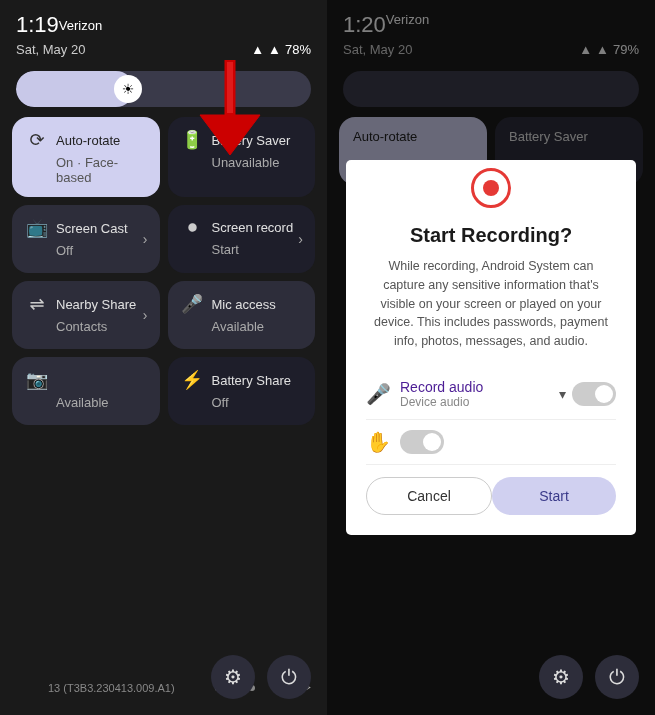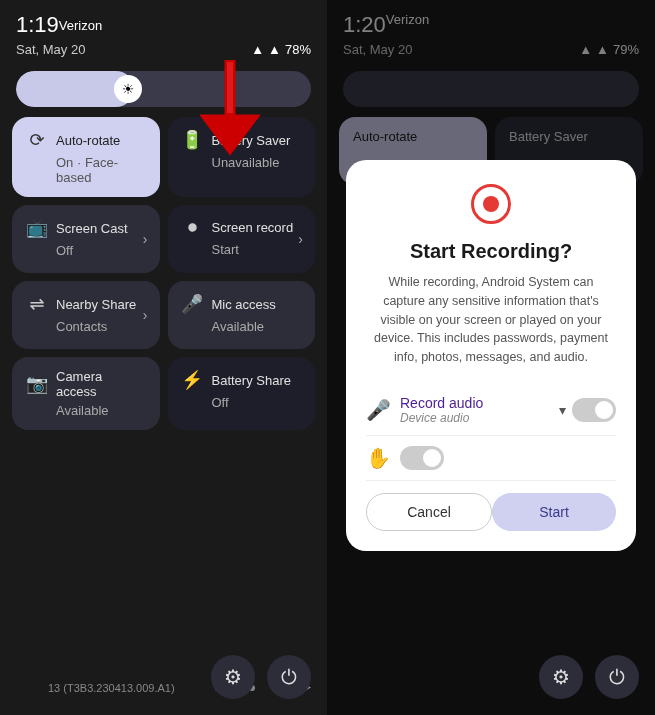--- a/index.html
+++ b/index.html
@@ -205,23 +205,23 @@
       background: rgba(0,0,0,0.5);
       z-index: 5;
       display: flex;
       align-items: flex-start;
       justify-content: center;
       padding-top: 160px;
     }
 
     .modal-card {
       background: #fff;
-      border-radius: 20px;
+      border-radius: 5px;
       width: 290px;
-      padding: 24px 20px 20px;
+      padding: 8px 20px 20px;
       position: relative;
       z-index: 10;
     }
 
     .modal-icon {
       text-align: center;
       margin-bottom: 12px;
     }
     .record-icon-circle {
       display: inline-block;
@@ -276,21 +276,20 @@
       flex: 1;
     }
     .option-label {
       font-size: 14px;
       font-weight: 500;
       color: #4c1d95;
     }
     .option-sub {
       font-size: 12px;
       color: #888;
-      font-style: italic;
     }
     .option-controls {
       display: flex;
       align-items: center;
       gap: 6px;
     }
     .dropdown-arrow {
       font-size: 14px;
       color: #555;
     }
@@ -484,21 +483,20 @@
       <div class="tile-top">
         <span class="tile-icon">🎤</span>
         <span class="tile-label">Mic access</span>
       </div>
       <span class="tile-sub">Available</span>
     </div>
 
     <div class="tile">
       <div class="tile-top">
         <span class="tile-icon">📷</span>
-        <span class="tile-label">Camera access</span>
       </div>
       <span class="tile-sub">Available</span>
     </div>
 
     <div class="tile dark">
       <div class="tile-top">
         <span class="tile-icon">⚡</span>
         <span class="tile-label">Battery Share</span>
       </div>
       <span class="tile-sub">Off</span>

